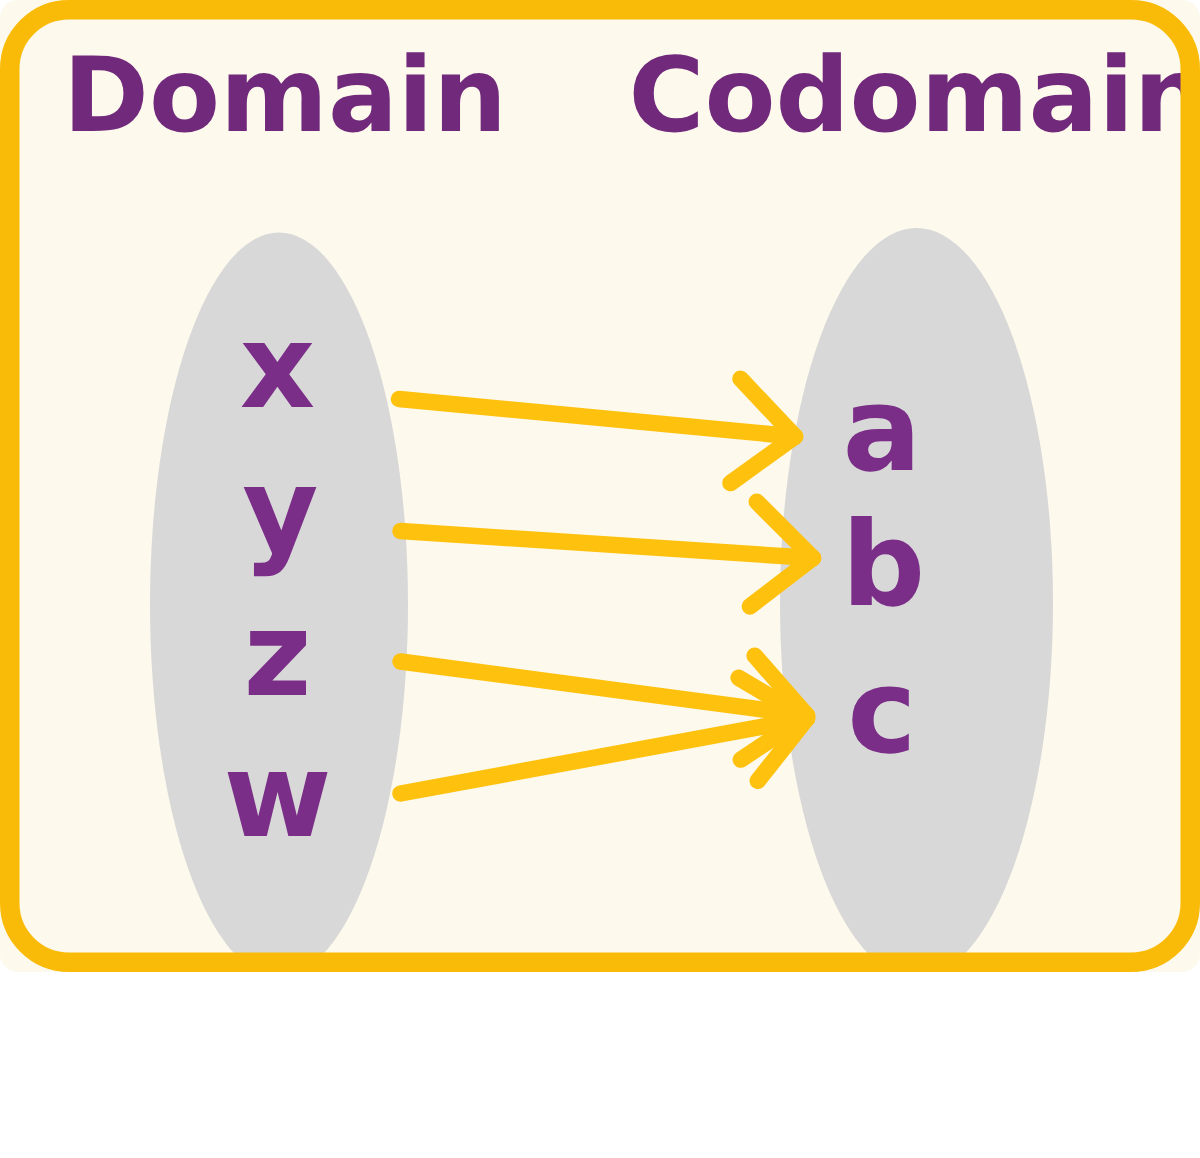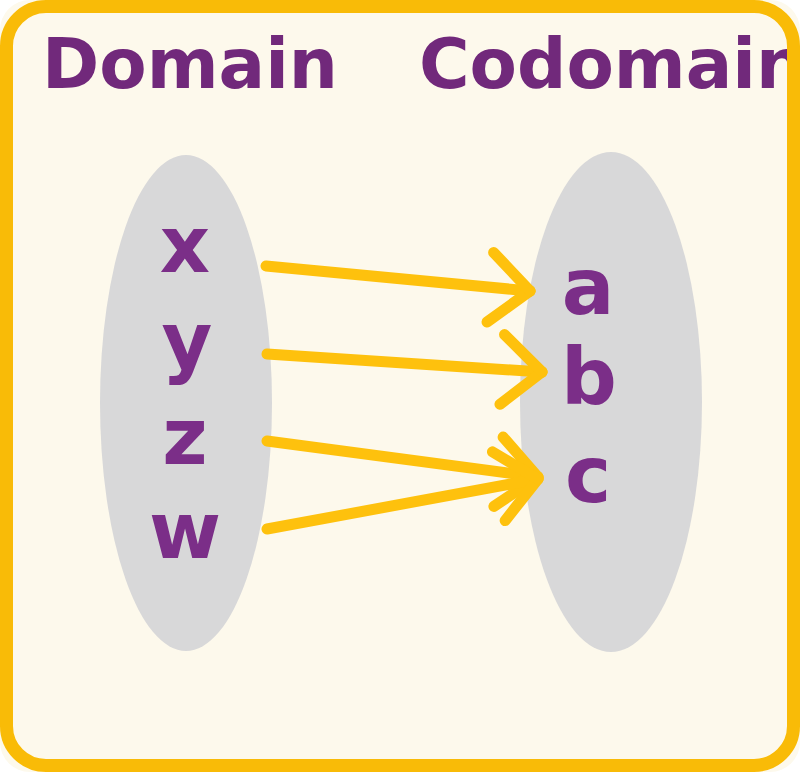--- a/index.html
+++ b/index.html
@@ -12,23 +12,23 @@
   }
   html, body {
     margin: 0;
     padding: 0;
     background: #ffffff;
     font-family: "DejaVu Sans", sans-serif;
   }
   .card {
     position: relative;
     width: 800px;
-    height: 772px;
+    height: 648px;
     background: var(--bg);
-    border-radius: 30px;
+    border-radius: 12px;
     overflow: hidden;
   }
   .frame {
     position: absolute;
     inset: 0;
     border: 13px solid var(--border-yellow);
     border-radius: 46px;
     pointer-events: none;
     z-index: 10;
   }

